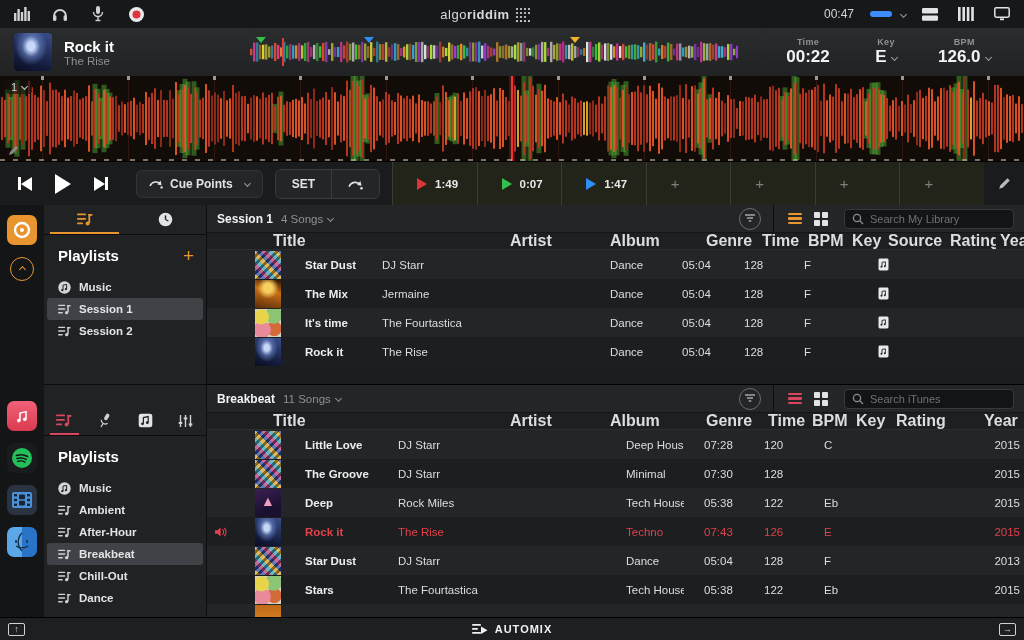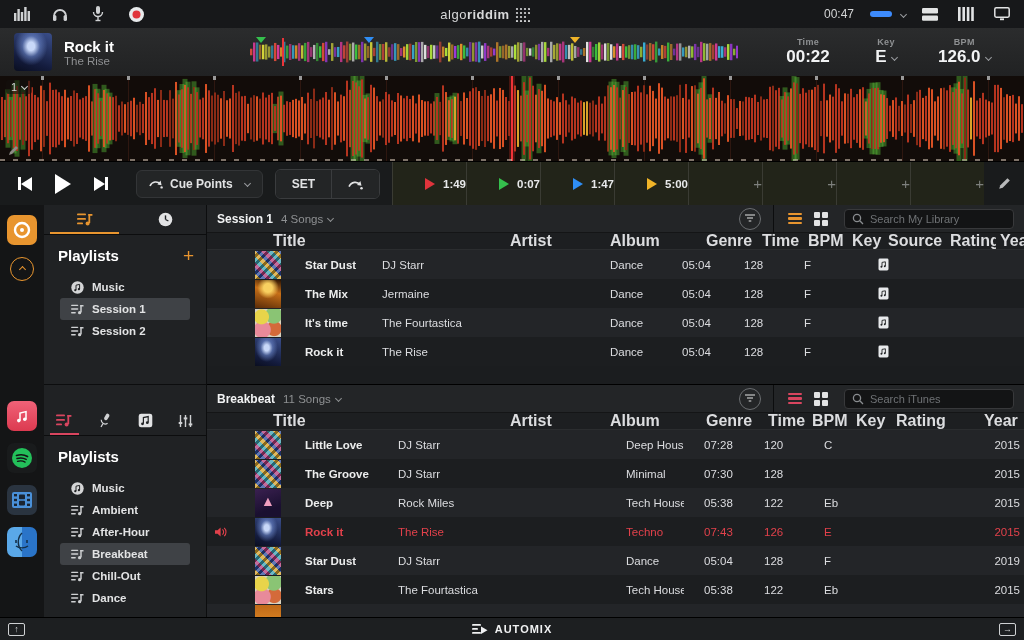--- a/index.html
+++ b/index.html
@@ -51,43 +51,43 @@
   .tri { width:0; height:0; border-top:7px solid transparent; border-bottom:7px solid transparent; border-left:11px solid #fff; }
   .tri.big { border-top-width:10px; border-bottom-width:10px; border-left-width:16px; }
   .bar-v { width:2.5px; height:13px; background:#fff; }
   #cuepoints-dd { display:flex; align-items:center; gap:7px; background:#232526; border:1px solid #333537; border-radius:6px;
     height:28px; align-self:center; padding:0 12px; margin-left:10px; font-size:12px; font-weight:bold; color:#e2e3e4; cursor:pointer; }
   #setgrp { display:flex; align-self:center; margin-left:12px; border:1px solid #3a3c3e; border-radius:6px; overflow:hidden; }
   #setgrp .sbtn { height:28px; padding:0 16px; display:flex; align-items:center; font-size:12px; font-weight:bold;
     color:#e2e3e4; background:#232526; cursor:pointer; }
   #setgrp .sbtn + .sbtn { border-left:1px solid #3a3c3e; }
   #cue-slots { flex:1; display:flex; margin-left:12px; background:#222419; }
-  .cue-slot { flex:1; display:flex; align-items:center; justify-content:flex-end; gap:8px; border-left:1px solid #3a3b33;
-    font-size:11.5px; font-weight:bold; color:#e8e9ea; cursor:pointer; }
+  .cue-slot { flex:1; display:flex; align-items:center; justify-content:flex-start; gap:8px; border-left:1px solid #3a3b33;
+    font-size:11.5px; font-weight:bold; color:#e8e9ea; cursor:pointer;padding-left:24px; }
   .cue-tri { width:0; height:0; border-top:6px solid transparent; border-bottom:6px solid transparent; border-left:10px solid #fff; }
   .cue-plus { color:#7e807d; font-size:15px; font-weight:normal; }
   #t-pencil { width:40px; display:flex; align-items:center; justify-content:center; color:#b8b9ba; cursor:pointer; }
 
   
   #main { height:412px; display:flex; background:#1b1d1f; }
   #rail { width:44px; background:#141516; display:flex; flex-direction:column; align-items:center; padding-top:10px; gap:12px; }
   .rail-ic { width:30px; height:30px; border-radius:7px; display:flex; align-items:center; justify-content:center; cursor:pointer; flex:0 0 auto; }
   #rail .gap { flex:0 0 96px; }
 
   #leftcol { width:163px; display:flex; flex-direction:column; background:#202224; border-right:1px solid #0c0d0e;gap:21px; }
   .browser { display:flex; flex-direction:column; overflow:hidden; }
   .browser.top { height:180px; border-bottom:1px solid #0c0d0e; }
   .browser.bot { flex:1; }
   .tabbar { height:30px; display:flex; border-bottom:1px solid #0c0d0e; }
   .tabbar .tab { flex:1; display:flex; align-items:center; justify-content:center; position:relative; cursor:pointer; color:#cfd1d3; }
   .tab.active::after { content:""; position:absolute; left:6px; right:6px; bottom:0; height:2px; background:currentColor; }
   .pl-head { display:flex; align-items:center; justify-content:space-between; padding:12px 12px 8px 14px; }
   .pl-head .t { font-size:15px; font-weight:bold; color:#fff; }
   .pl-add { color:#e8952f; font-size:19px; line-height:14px; cursor:pointer; }
-  .pl-list { padding:4px 16px; overflow:hidden; }
+  .pl-list { padding:4px 3px; overflow:hidden; }
   .pl-item { display:flex; align-items:center; gap:8px; height:22px; padding:0 10px; border-radius:3px;
     font-size:11.5px; font-weight:bold; color:#e2e3e4; cursor:pointer; white-space:nowrap; }
   .pl-item.sel { background:#3f4246; }
   .pl-ico { width:14px; display:flex; justify-content:center; color:#cfd1d3; flex:0 0 auto; }
 
   #content { flex:1; display:flex; flex-direction:column; min-width:0; }
   .pane { display:flex; flex-direction:column; overflow:hidden; }
   .pane.top { height:180px; border-bottom:1px solid #000; }
   .pane.bot { flex:1; }
   .pane-head { height:28px; background:#232527; display:flex; align-items:center; padding:0 10px; gap:8px; border-bottom:1px solid #141516; }
@@ -910,24 +910,20 @@
       </div>
       <div class="cue-slot">
         <span class="cue-tri" style="border-left-color:#35c04d"></span>
         <span>0:07</span>
       </div>
       <div class="cue-slot">
         <span class="cue-tri" style="border-left-color:#2f8ef5"></span>
         <span>1:47</span>
       </div>
       <div class="cue-slot">
-        <span class="cue-tri" style="border-left-color:#f0b428"></span>
-        <span>5:00</span>
-      </div>
-      <div class="cue-slot">
         <span class="cue-plus">+</span>
       </div>
       <div class="cue-slot">
         <span class="cue-plus">+</span>
       </div>
       <div class="cue-slot">
         <span class="cue-plus">+</span>
       </div>
       <div class="cue-slot">
         <span class="cue-plus">+</span>
@@ -1466,21 +1462,21 @@
               <span class="thumb art-mosaic"></span>
             </span>
             <span class="t-title">Star Dust</span>
             <span>DJ Starr</span>
             <span></span>
             <span>Dance</span>
             <span>05:04</span>
             <span>128</span>
             <span>F</span>
             <span></span>
-            <span class="num-r">2019</span>
+            <span class="num-r">2013</span>
           </div>
           <div class="trow grid-b">
             <span class="cell-ic"></span>
             <span class="cell-ic">
               <span class="thumb art-circles"></span>
             </span>
             <span class="t-title">Stars</span>
             <span>The Fourtastica</span>
             <span></span>
             <span>Tech House</span>

